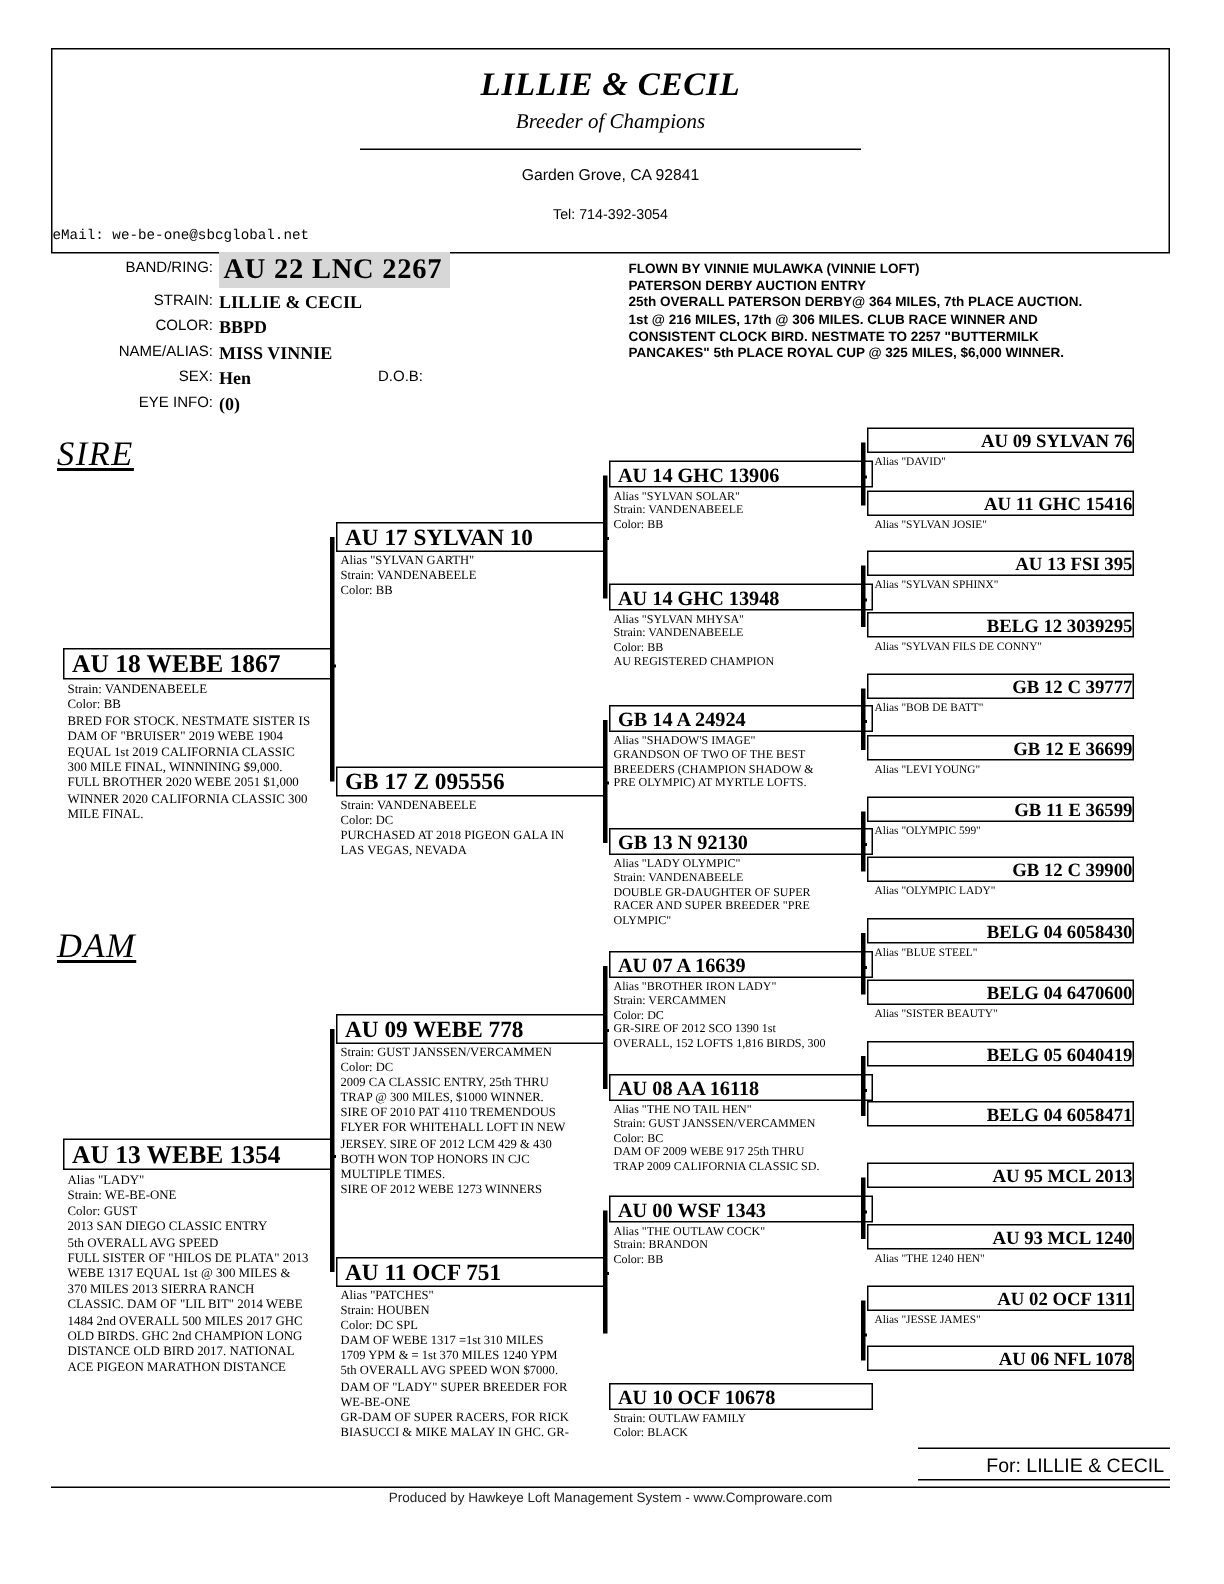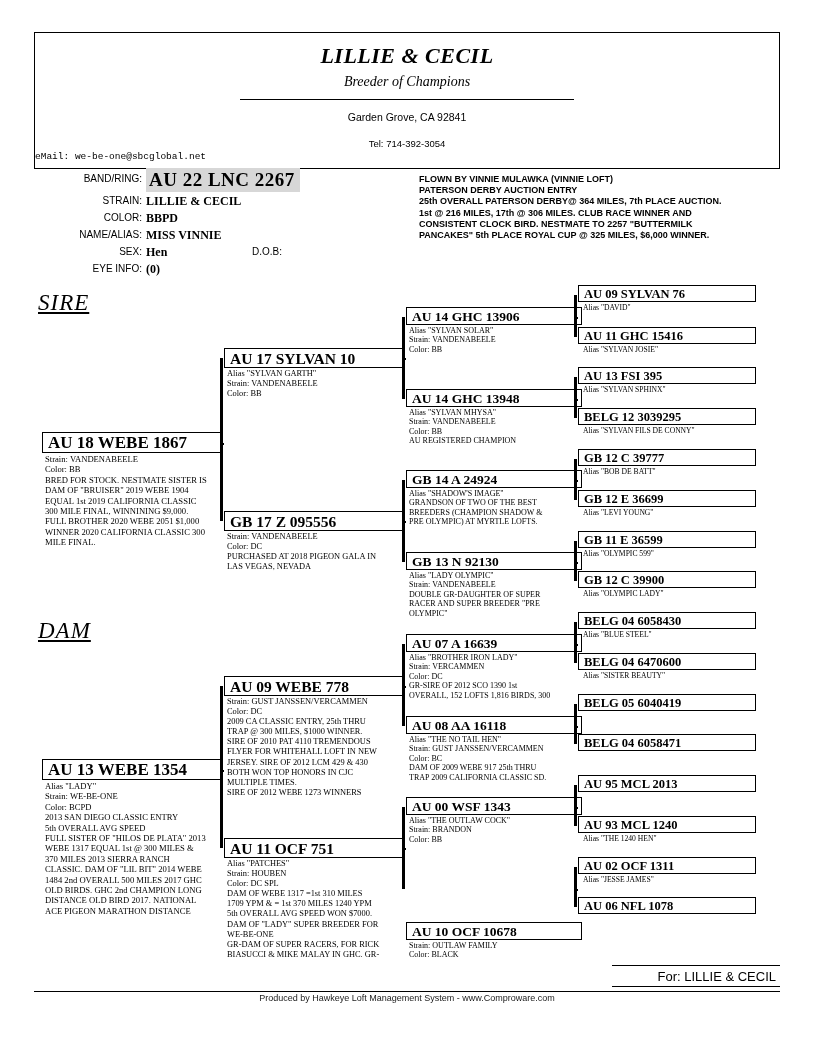--- a/index.html
+++ b/index.html
@@ -171,21 +171,21 @@
   }
   .pbox .body div { white-space: nowrap; }
 
   
   .g1 .title { font-size: 17px; height: 21px; line-height: 20px; }
   .g1 .body  { font-size: 8.6px; line-height: 10.4px; }
   .g2 .title { font-size: 15.5px; height: 20px; line-height: 19px; }
   .g2 .body  { font-size: 8.4px; line-height: 10.1px; }
   .g3 .title { font-size: 13.5px; height: 18px; line-height: 17px; }
   .g3 .body  { font-size: 8px; line-height: 9.4px; }
-  .g4 .title { font-size: 12.5px; height: 17px; line-height: 16px; }
+  .g4 .title { font-size: 12.5px; height: 17px; line-height: 16px; text-align: right; }
   .g4 .body  { font-size: 7.6px; line-height: 9px; padding-left: 5px; }
 
   
   .conn {
     position: absolute;
     background: #000;
   }
 
   
   .for-line {
@@ -385,21 +385,21 @@
         <div class="title">GB 12 C 39900</div>
         <div class="body">
           <div>Alias "OLYMPIC LADY"</div>
         </div>
       </div>
       <div class="pbox g1" style="left: 42px; top: 759px; width: 180px;">
         <div class="title">AU 13 WEBE 1354</div>
         <div class="body">
           <div>Alias "LADY"</div>
           <div>Strain: WE-BE-ONE</div>
-          <div>Color: BCPD</div>
+          <div>Color: GUST</div>
           <div>2013 SAN DIEGO CLASSIC ENTRY</div>
           <div>5th OVERALL AVG SPEED</div>
           <div>FULL SISTER OF "HILOS DE PLATA" 2013</div>
           <div>WEBE 1317 EQUAL 1st @ 300 MILES &amp;</div>
           <div>370 MILES 2013 SIERRA RANCH</div>
           <div>CLASSIC. DAM OF "LIL BIT" 2014 WEBE</div>
           <div>1484 2nd OVERALL 500 MILES 2017 GHC</div>
           <div>OLD BIRDS. GHC 2nd CHAMPION LONG</div>
           <div>DISTANCE OLD BIRD 2017. NATIONAL</div>
           <div>ACE PIGEON MARATHON DISTANCE</div>

